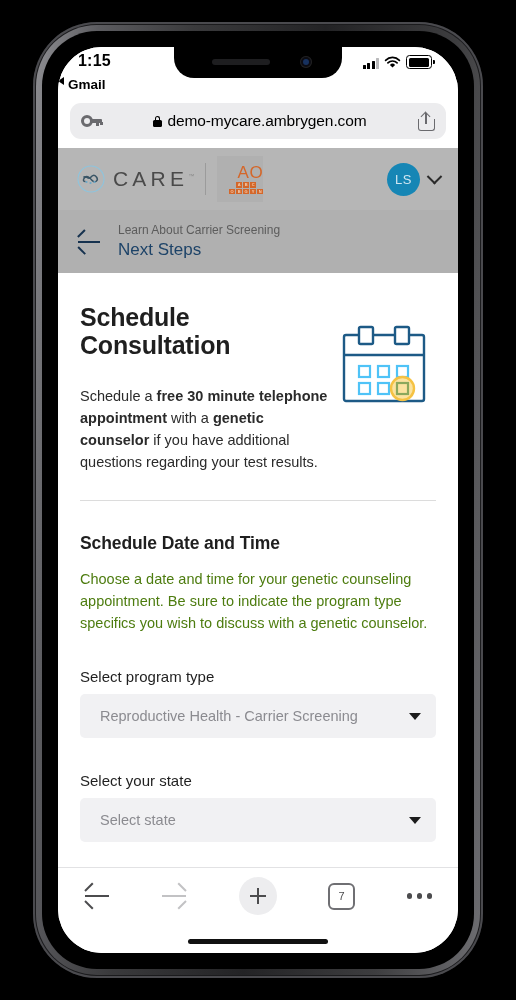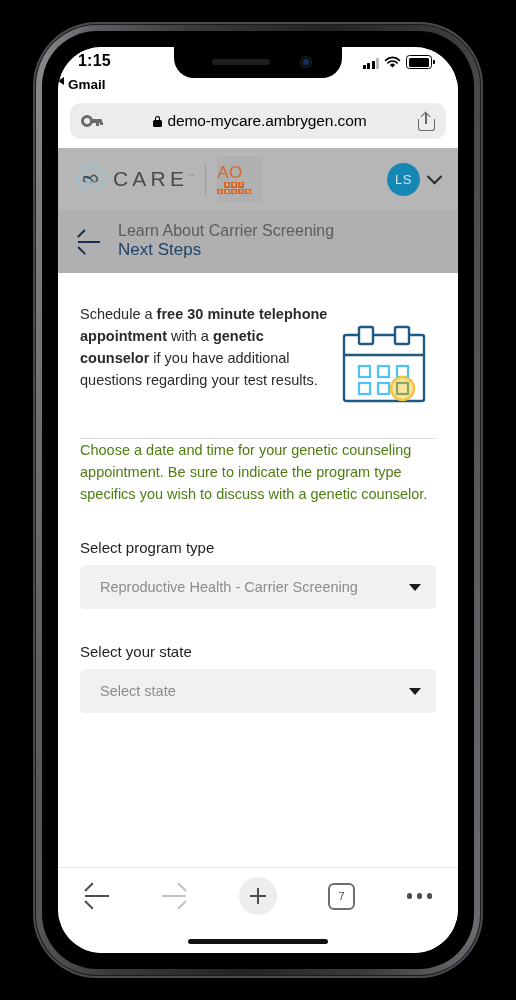--- a/index.html
+++ b/index.html
@@ -79,41 +79,41 @@
         border-top:1.7px solid #6a6a6e;transform:rotate(45deg);box-sizing:border-box;}
 
   
   .site-head{background:#b6b6b6;height:62px;display:flex;align-items:center;padding:0 18px;}
   .logo-care{display:flex;align-items:center;gap:7px;}
   .care-mark{width:30px;height:30px;position:relative;}
   .care-word{font-size:21px;letter-spacing:4.2px;color:#4a4a4a;font-weight:400;}
   .tm{font-size:6px;vertical-align:super;color:#8a8a8a;letter-spacing:0;}
   .vdiv{width:1px;height:32px;background:#9b9b9b;margin:0 11px;}
   .ao-logo{width:46px;height:46px;background:#b0b0b0;display:flex;flex-direction:column;
-           align-items:flex-start;justify-content:center;gap:1px;}
+           align-items:flex-end;justify-content:center;gap:1px;}
   .ao-word{font-size:17px;color:#d4672a;letter-spacing:.5px;line-height:1;}
   .blocks{display:flex;flex-direction:column;align-items:center;gap:1px;}
   .brow{display:flex;gap:1px;}
   .blk{background:#d4672a;color:#f6cdae;font-size:4px;line-height:5px;width:6px;height:5.5px;
        text-align:center;font-weight:bold;}
   .head-right{margin-left:auto;display:flex;align-items:center;gap:9px;}
   .avatar{width:33px;height:33px;border-radius:50%;background:#1686b5;color:#cfe6f2;
           display:flex;align-items:center;justify-content:center;font-size:13px;letter-spacing:.5px;}
   .chev{width:9px;height:9px;border-right:2px solid #2b2b2b;border-bottom:2px solid #2b2b2b;
         transform:rotate(45deg) translate(-2px,-2px);}
 
   
   .nav-band{background:#b0b0b0;height:63px;display:flex;align-items:center;padding:0 18px;gap:16px;}
   .arrow-back{width:26px;height:20px;position:relative;flex:0 0 auto;}
   .arrow-back .ln{position:absolute;left:2px;top:9px;width:22px;height:2.4px;background:#16324f;}
   .arrow-back .h1{position:absolute;left:2px;top:4px;width:10px;height:2.4px;background:#16324f;
         transform:rotate(-45deg);transform-origin:left center;}
   .arrow-back .h2{position:absolute;left:2px;top:14.5px;width:10px;height:2.4px;background:#16324f;
         transform:rotate(45deg);transform-origin:left center;}
-  .nav-txt .sub{font-size:16px;color:#5c5c5c;line-height:17px;}
+  .nav-txt .sub{font-size:12px;color:#5c5c5c;line-height:17px;}
   .nav-txt .ttl{font-size:17px;color:#1d4368;font-weight:500;line-height:22px;}
 
   
   .page{background:#fff;padding:0 22px;}
   .spacer-top{height:30px;}
   .sec1{display:flex;gap:10px;}
   .sec1-left{flex:1 1 auto;max-width:250px;}
   h1.title{font-size:25px;line-height:28px;font-weight:bold;color:#1f1f1f;margin:0 0 26px;letter-spacing:-.2px;}
   .para{font-size:14.5px;line-height:22px;color:#2b2b2b;margin:0;}
   .para b{font-weight:bold;}
@@ -271,20 +271,21 @@
             <div class="sub">Learn About Carrier Screening</div>
             <div class="ttl">Next Steps</div>
           </div>
         </div>
 
         <div class="page">
           <div class="spacer-top"></div>
 
           <div class="sec1">
             <div class="sec1-left">
+              <h1 class="title">Schedule Consultation</h1>
               <p class="para"><span>Schedule a </span><b>free 30 minute telephone appointment</b><span> with a </span><b>genetic counselor</b><span> if you have additional questions regarding your test results.</span></p>
             </div>
             <div class="cal-wrap">
               <svg width="88" height="82" viewBox="0 0 88 82">
                 <rect x="4" y="10" width="80" height="66" rx="2" fill="#fff" stroke="#1d5a86" stroke-width="2.4"></rect>
                 <line x1="4" y1="30" x2="84" y2="30" stroke="#1d5a86" stroke-width="2.4"></line>
                 <rect x="19" y="2" width="14" height="17" rx="1.5" fill="#fff" stroke="#1d5a86" stroke-width="2.4"></rect>
                 <rect x="55" y="2" width="14" height="17" rx="1.5" fill="#fff" stroke="#1d5a86" stroke-width="2.4"></rect>
                 <rect x="19" y="41" width="11" height="11" fill="none" stroke="#4fc3f7" stroke-width="2.2"></rect>
                 <rect x="38" y="41" width="11" height="11" fill="none" stroke="#4fc3f7" stroke-width="2.2"></rect>
@@ -292,20 +293,21 @@
                 <rect x="19" y="58" width="11" height="11" fill="none" stroke="#4fc3f7" stroke-width="2.2"></rect>
                 <rect x="38" y="58" width="11" height="11" fill="none" stroke="#4fc3f7" stroke-width="2.2"></rect>
                 <circle cx="62.5" cy="63.5" r="11.5" fill="#fbe3a0" stroke="#f5c243" stroke-width="2.4"></circle>
                 <rect x="57" y="58" width="11" height="11" fill="none" stroke="#8aa85c" stroke-width="2.2"></rect>
               </svg>
             </div>
           </div>
 
           <div class="divider"></div>
 
+          <h2 class="sub-title">Schedule Date and Time</h2>
           <p class="para2">Choose a date and time for your genetic counseling appointment. Be sure to indicate the program type specifics you wish to discuss with a genetic counselor.</p>
 
           <div class="field-label">Select program type</div>
           <div class="select">
             <div class="val">Reproductive Health - Carrier Screening</div>
             <div class="caret"></div>
           </div>
 
           <div class="field-label">Select your state</div>
           <div class="select">

